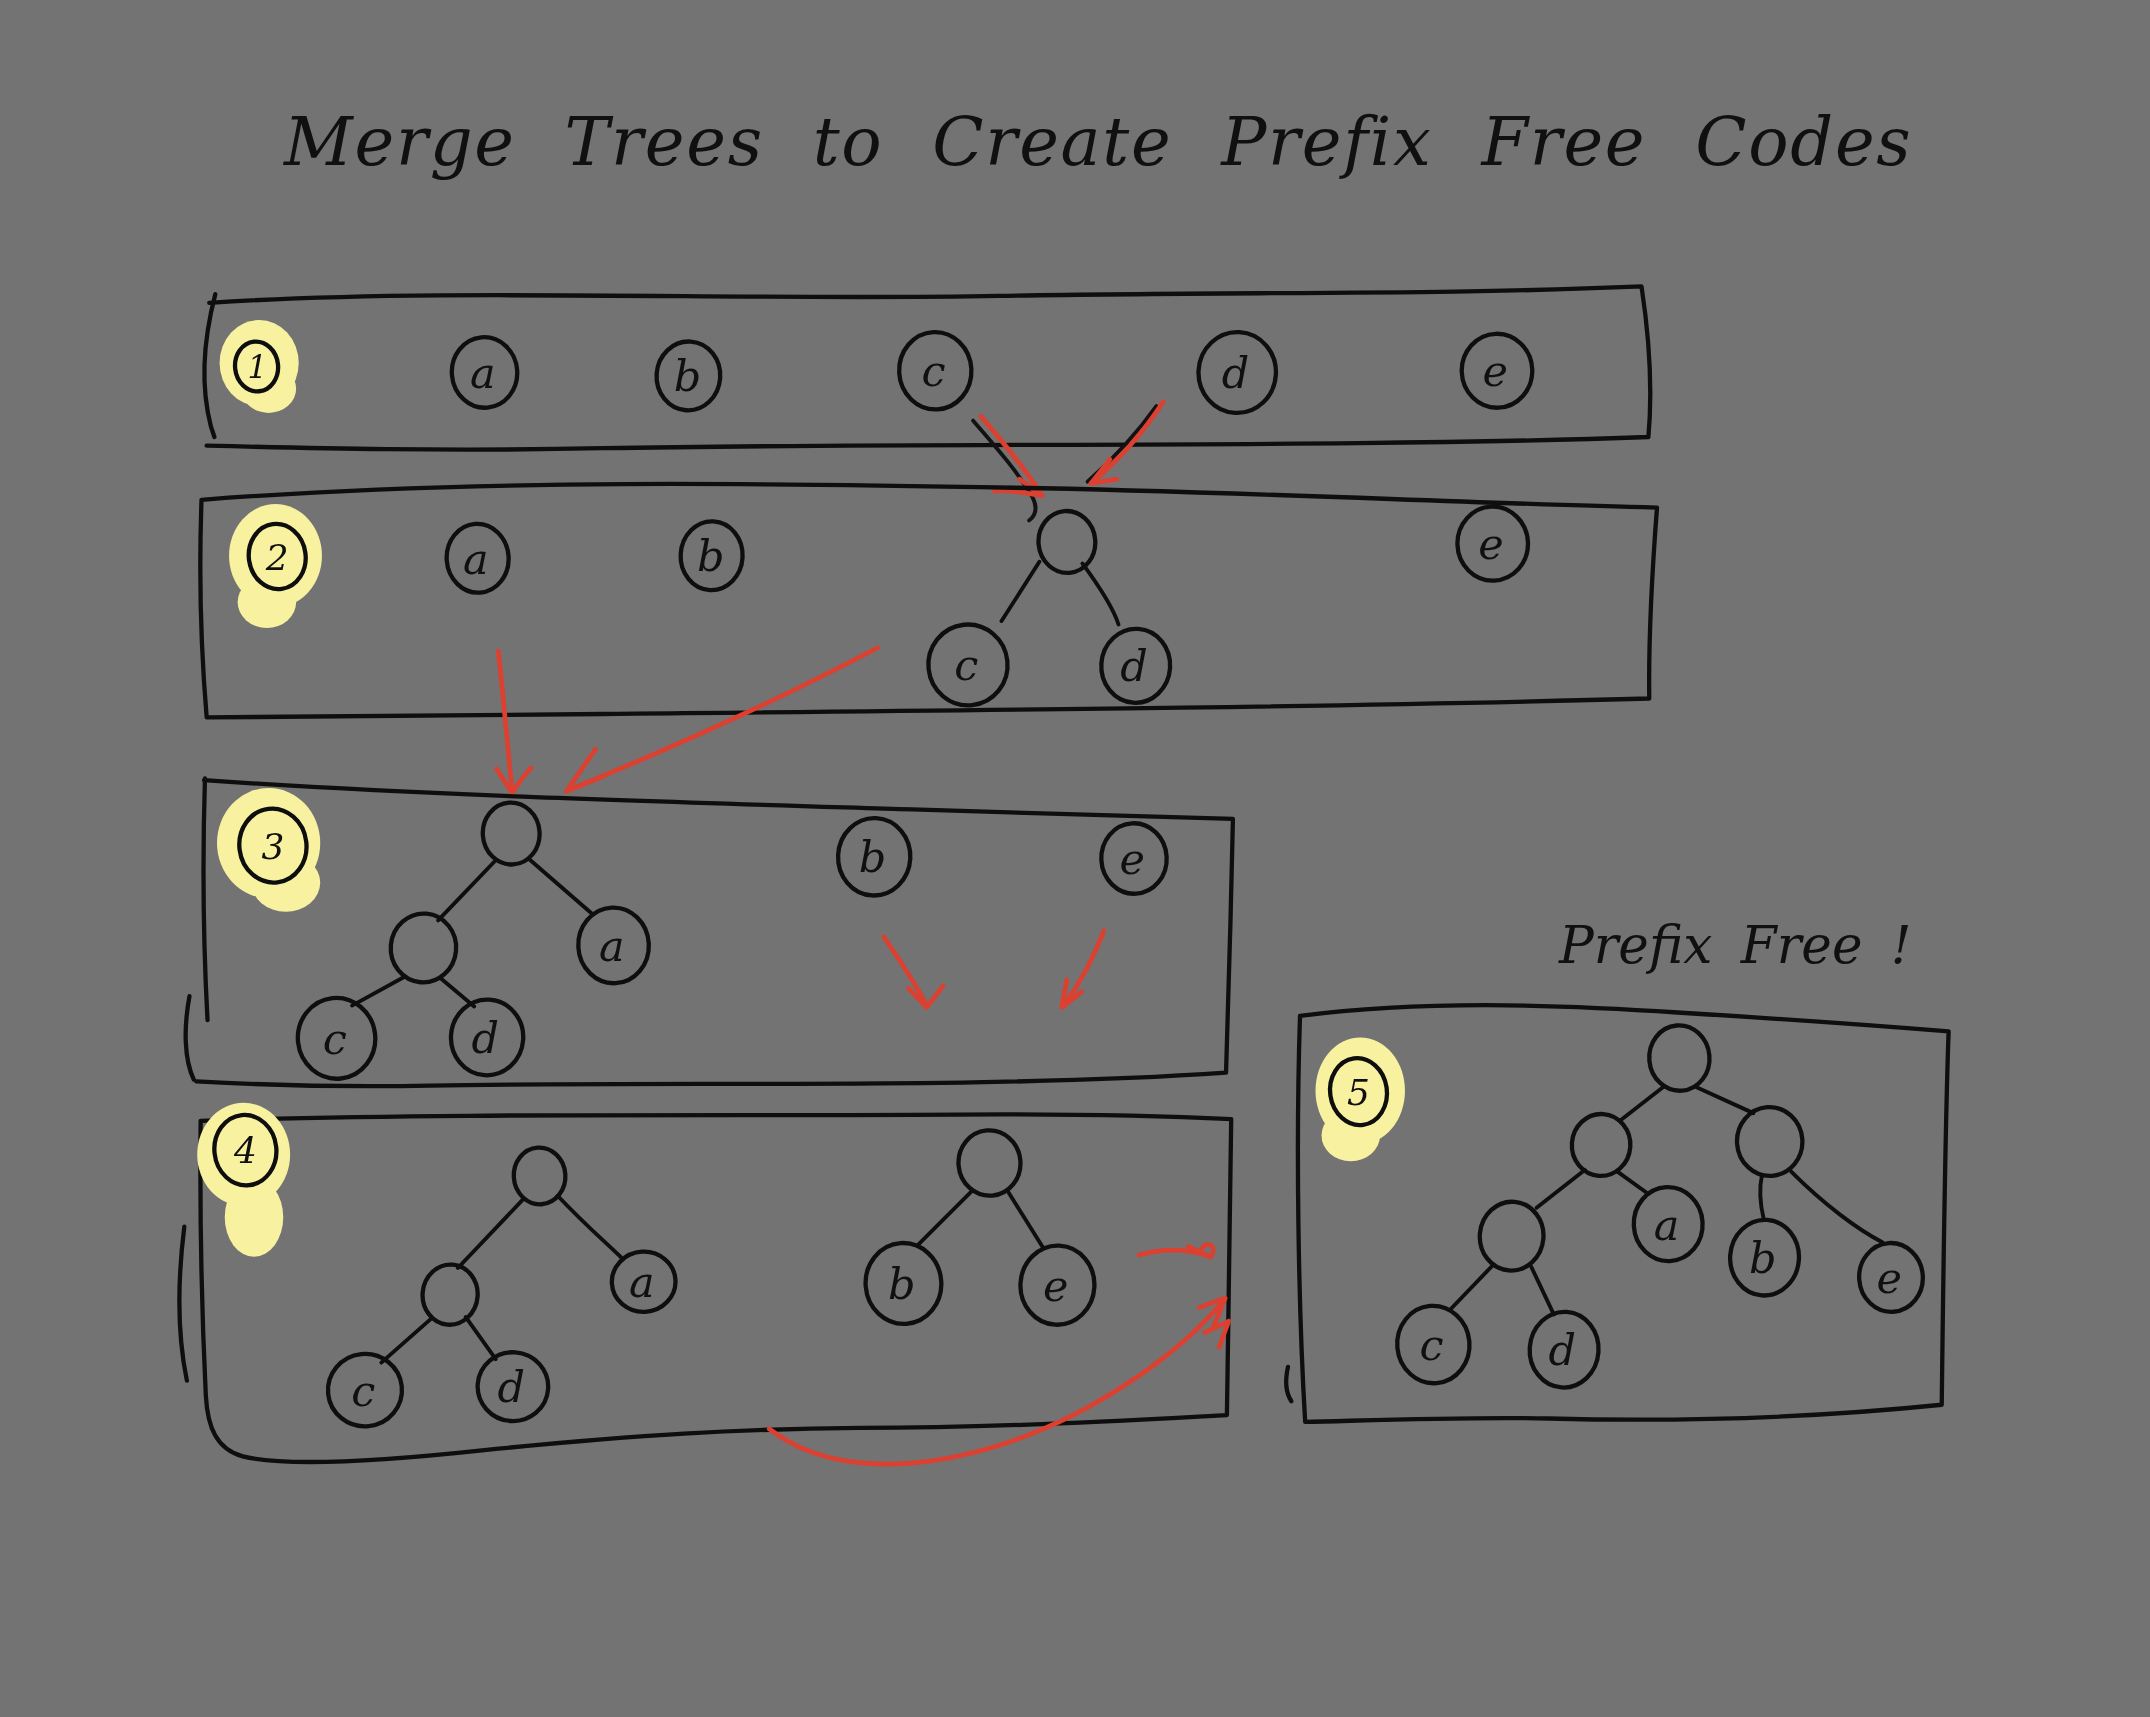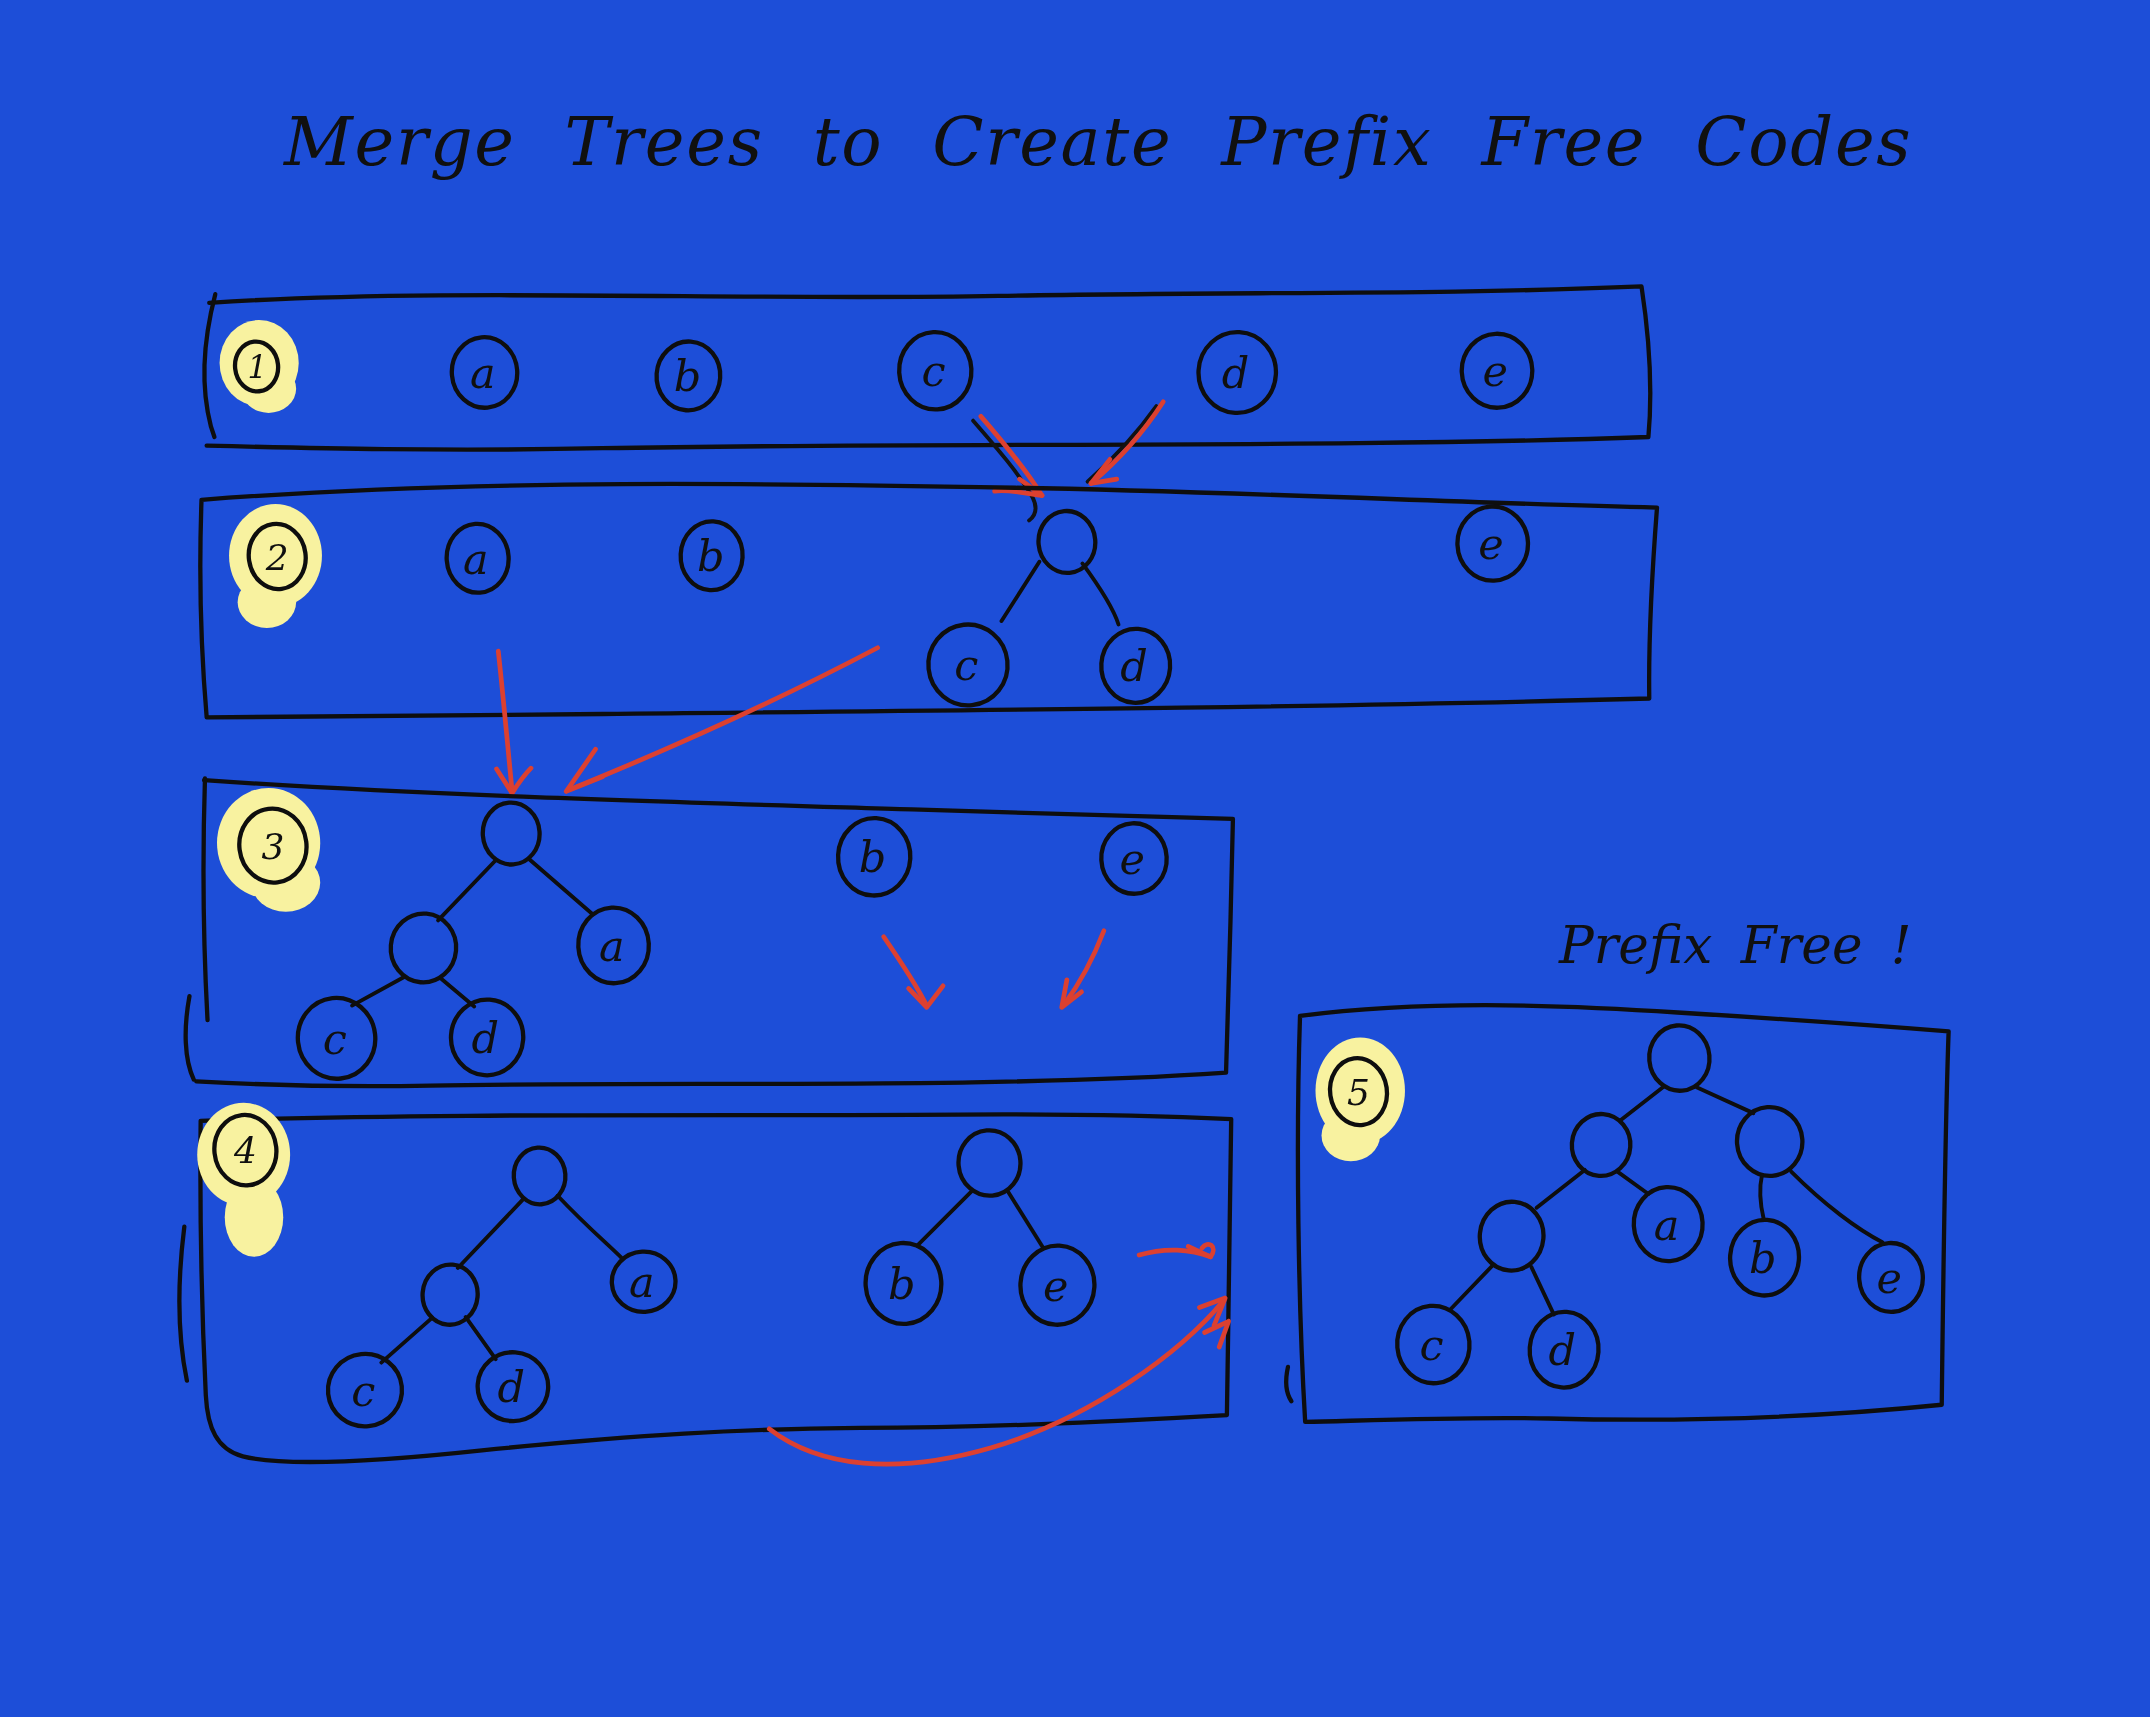--- a/index.html
+++ b/index.html
@@ -1,16 +1,16 @@
 <!DOCTYPE html>
 <html style="font-size:13.8px"><head>
 <meta charset="utf-8">
 <style>
   html,body{margin:0;padding:0;background:#ffffff;}
-  .page{width:2151px;height:1717px;position:relative;background:#1d4ed8;overflow:hidden;}
+  .page{width:2151px;height:1717px;position:relative;background:#737373;overflow:hidden;}
   svg{display:block;}
   .ink{fill:none;stroke:#0e0e0e;stroke-width:5;stroke-linecap:round;stroke-linejoin:round;}
   .node{fill:none;stroke:#0e0e0e;stroke-width:5;stroke-linecap:round;}
   .edge{fill:none;stroke:#0e0e0e;stroke-width:4.5;stroke-linecap:round;}
   .red{fill:none;stroke:#dc4030;stroke-width:5.5;stroke-linecap:round;stroke-linejoin:round;}
   .under{fill:none;stroke:#121212;stroke-width:4.5;stroke-linecap:round;}
   .hl{fill:#f8f2a0;stroke:none;}
   text{font-family:"DejaVu Serif","Liberation Serif",serif;font-style:italic;fill:#101010;}
   .letter{font-size:50px;text-anchor:middle;}
   .badge-num{font-size:42px;text-anchor:middle;}

